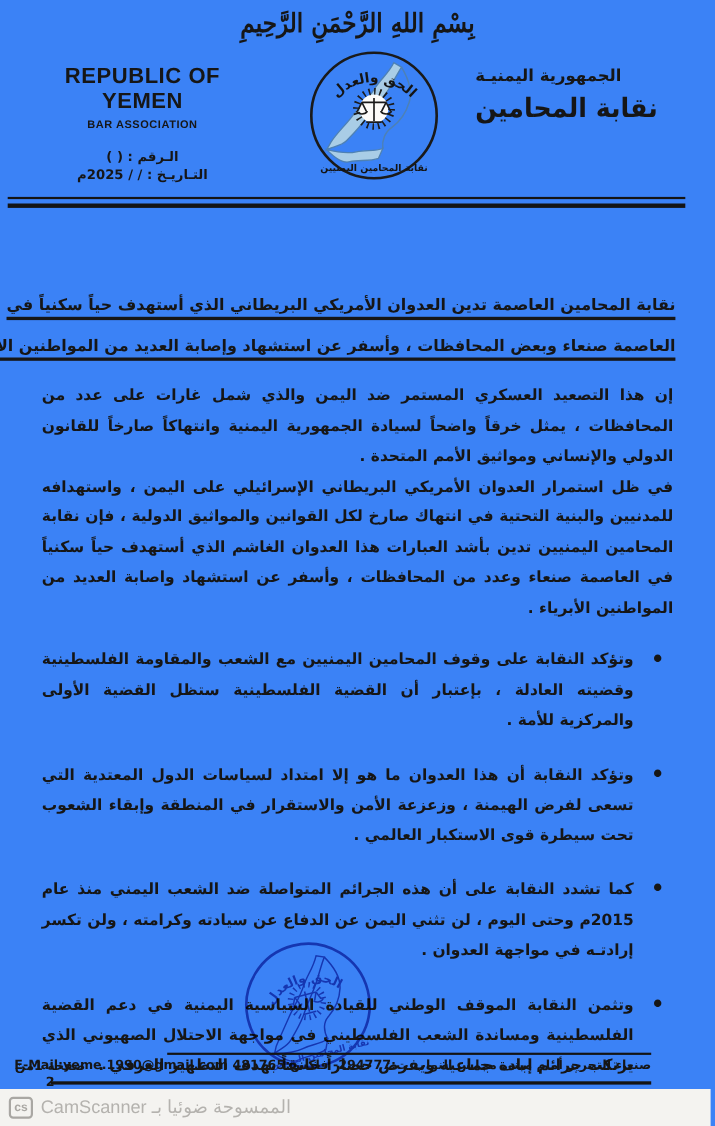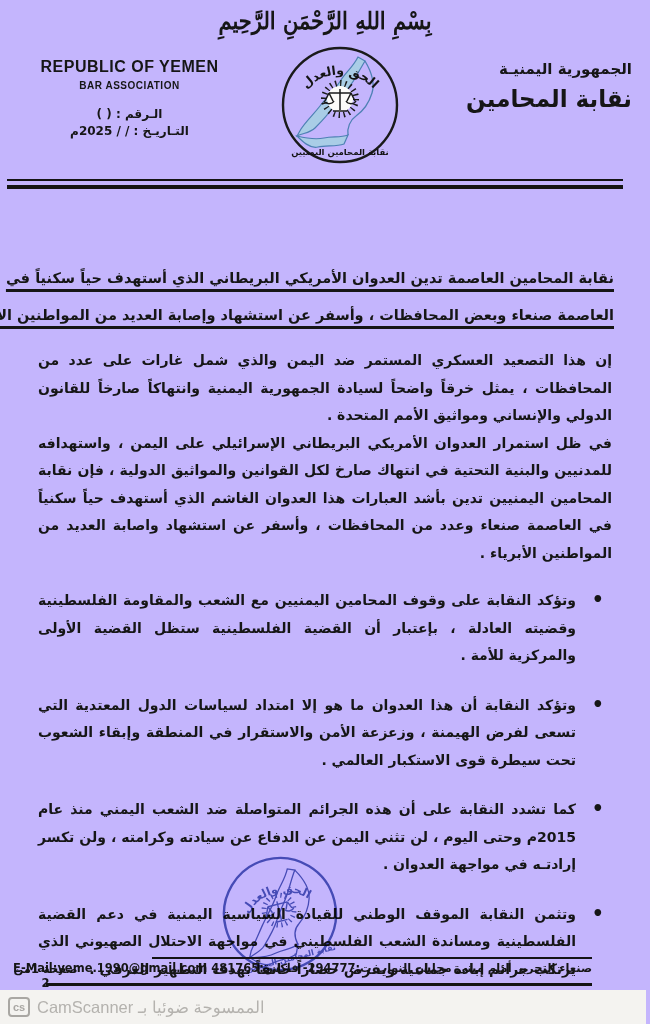--- a/index.html
+++ b/index.html
@@ -1,40 +1,40 @@
 <!DOCTYPE html>
 <html lang="ar"><head>
 <meta charset="utf-8">
 <style>
   * { margin:0; padding:0; box-sizing:border-box; }
   html,body { width:650px; height:1024px; }
   body { background:#e9e9e9; font-family:"DejaVu Sans", sans-serif; }
   .page {
     position:relative; width:650px; height:1024px;
-    background:#c4b5fd; color:#161616; overflow:hidden;
+    background:#3b82f6; color:#161616; overflow:hidden;
   }
 
   
   .bismillah {
     position:absolute; top:8px; left:0; right:0;
     text-align:center; font-size:21px; font-weight:bold;
     font-family:"DejaVu Serif", serif; letter-spacing:-1px;
     transform:scaleY(1.12);
   }
   .header-left {
     position:absolute; left:22px; top:58px; width:215px; text-align:center;
     font-family:"Liberation Sans", sans-serif;
   }
-  .hl-en1 { font-size:16px; font-weight:bold; letter-spacing:.5px;text-align:center; }
+  .hl-en1 { font-size:20px; font-weight:bold; letter-spacing:.5px;text-align:center; }
   .hl-en2 { font-size:10px; font-weight:bold; margin-top:4px; letter-spacing:.5px; }
   .hl-ar  { direction:rtl; font-size:12px; font-weight:bold; margin-top:3px;
             font-family:"DejaVu Sans", sans-serif; }
   .hl-ar.first { margin-top:16px; }
   .header-right {
-    position:absolute; right:18px; top:60px; width:200px; text-align:right; direction:rtl;
+    position:absolute; right:18px; top:60px; width:200px; text-align:left; direction:rtl;
   }
   .hr-ar1 { font-size:15px; font-weight:bold; letter-spacing:0; }
   .hr-ar2 { font-size:23px; font-weight:bold; margin-top:8px; transform:scaleY(1.05); }
   .logo { position:absolute; left:268px; top:40px; width:144px; height:132px; }
   .rule {
     position:absolute; top:179px; left:7px; width:616px; height:10px;
     border-top:2px solid #141414; border-bottom:4px solid #141414;
   }
 
   

